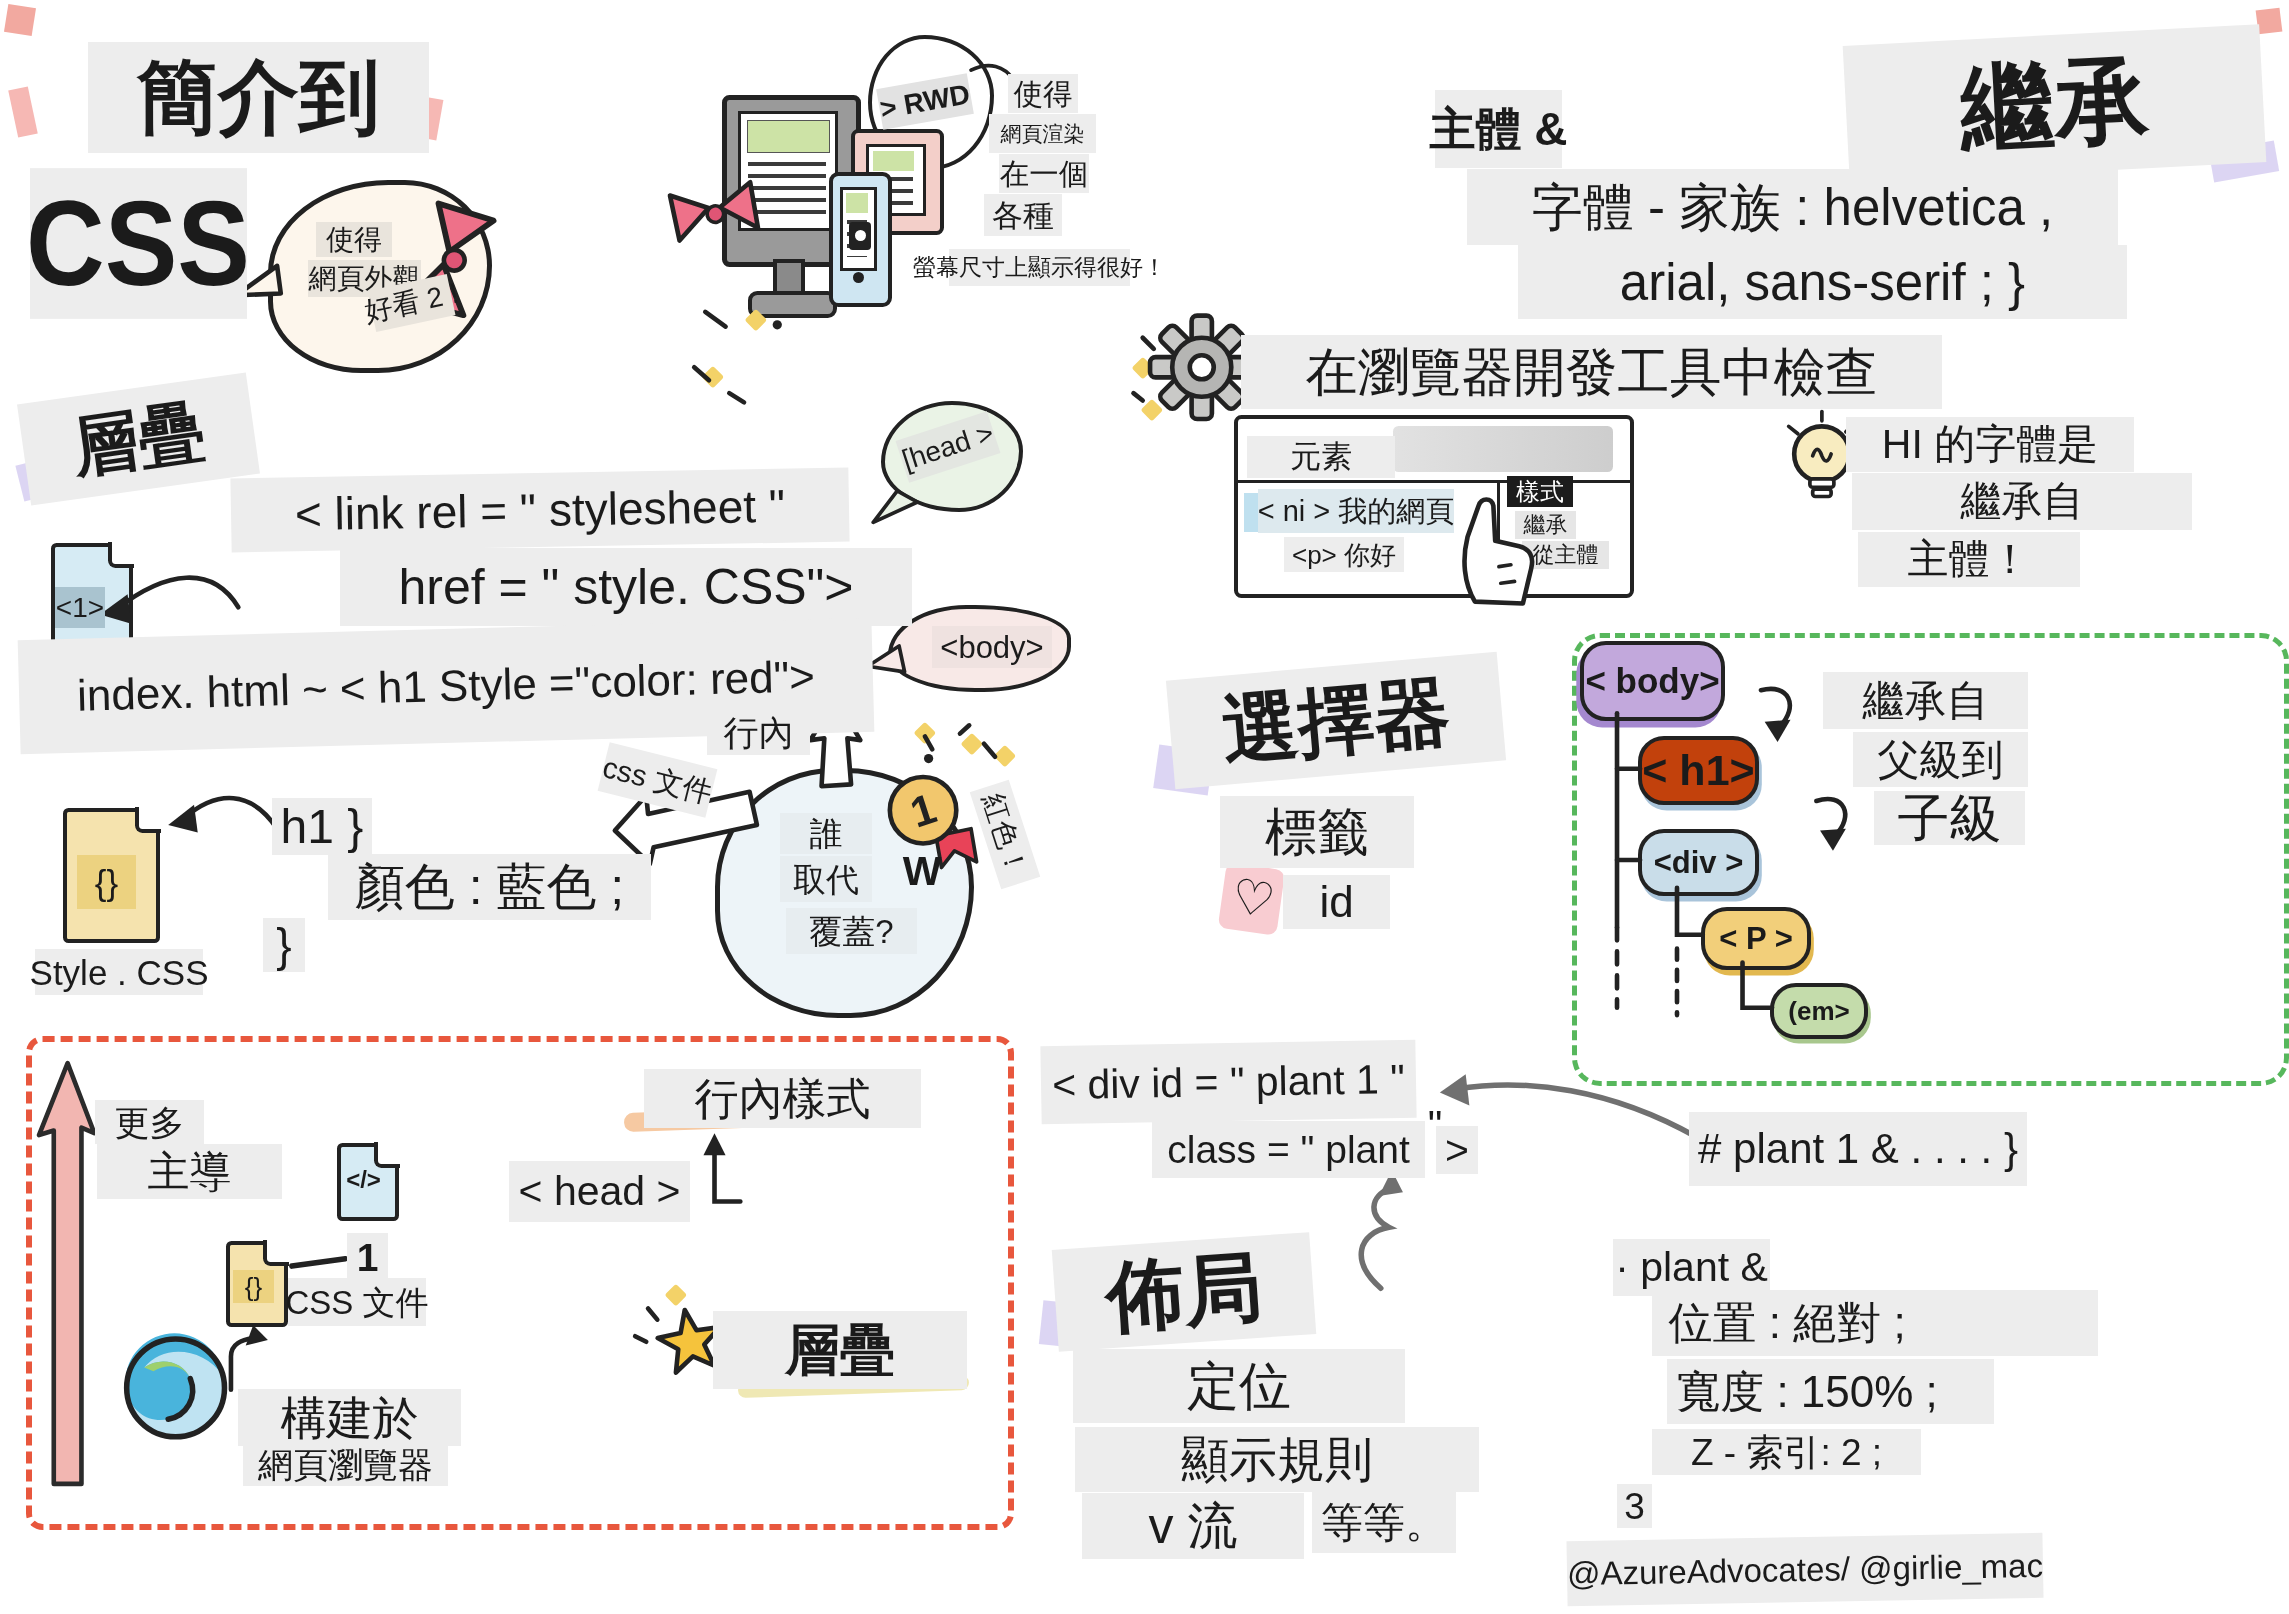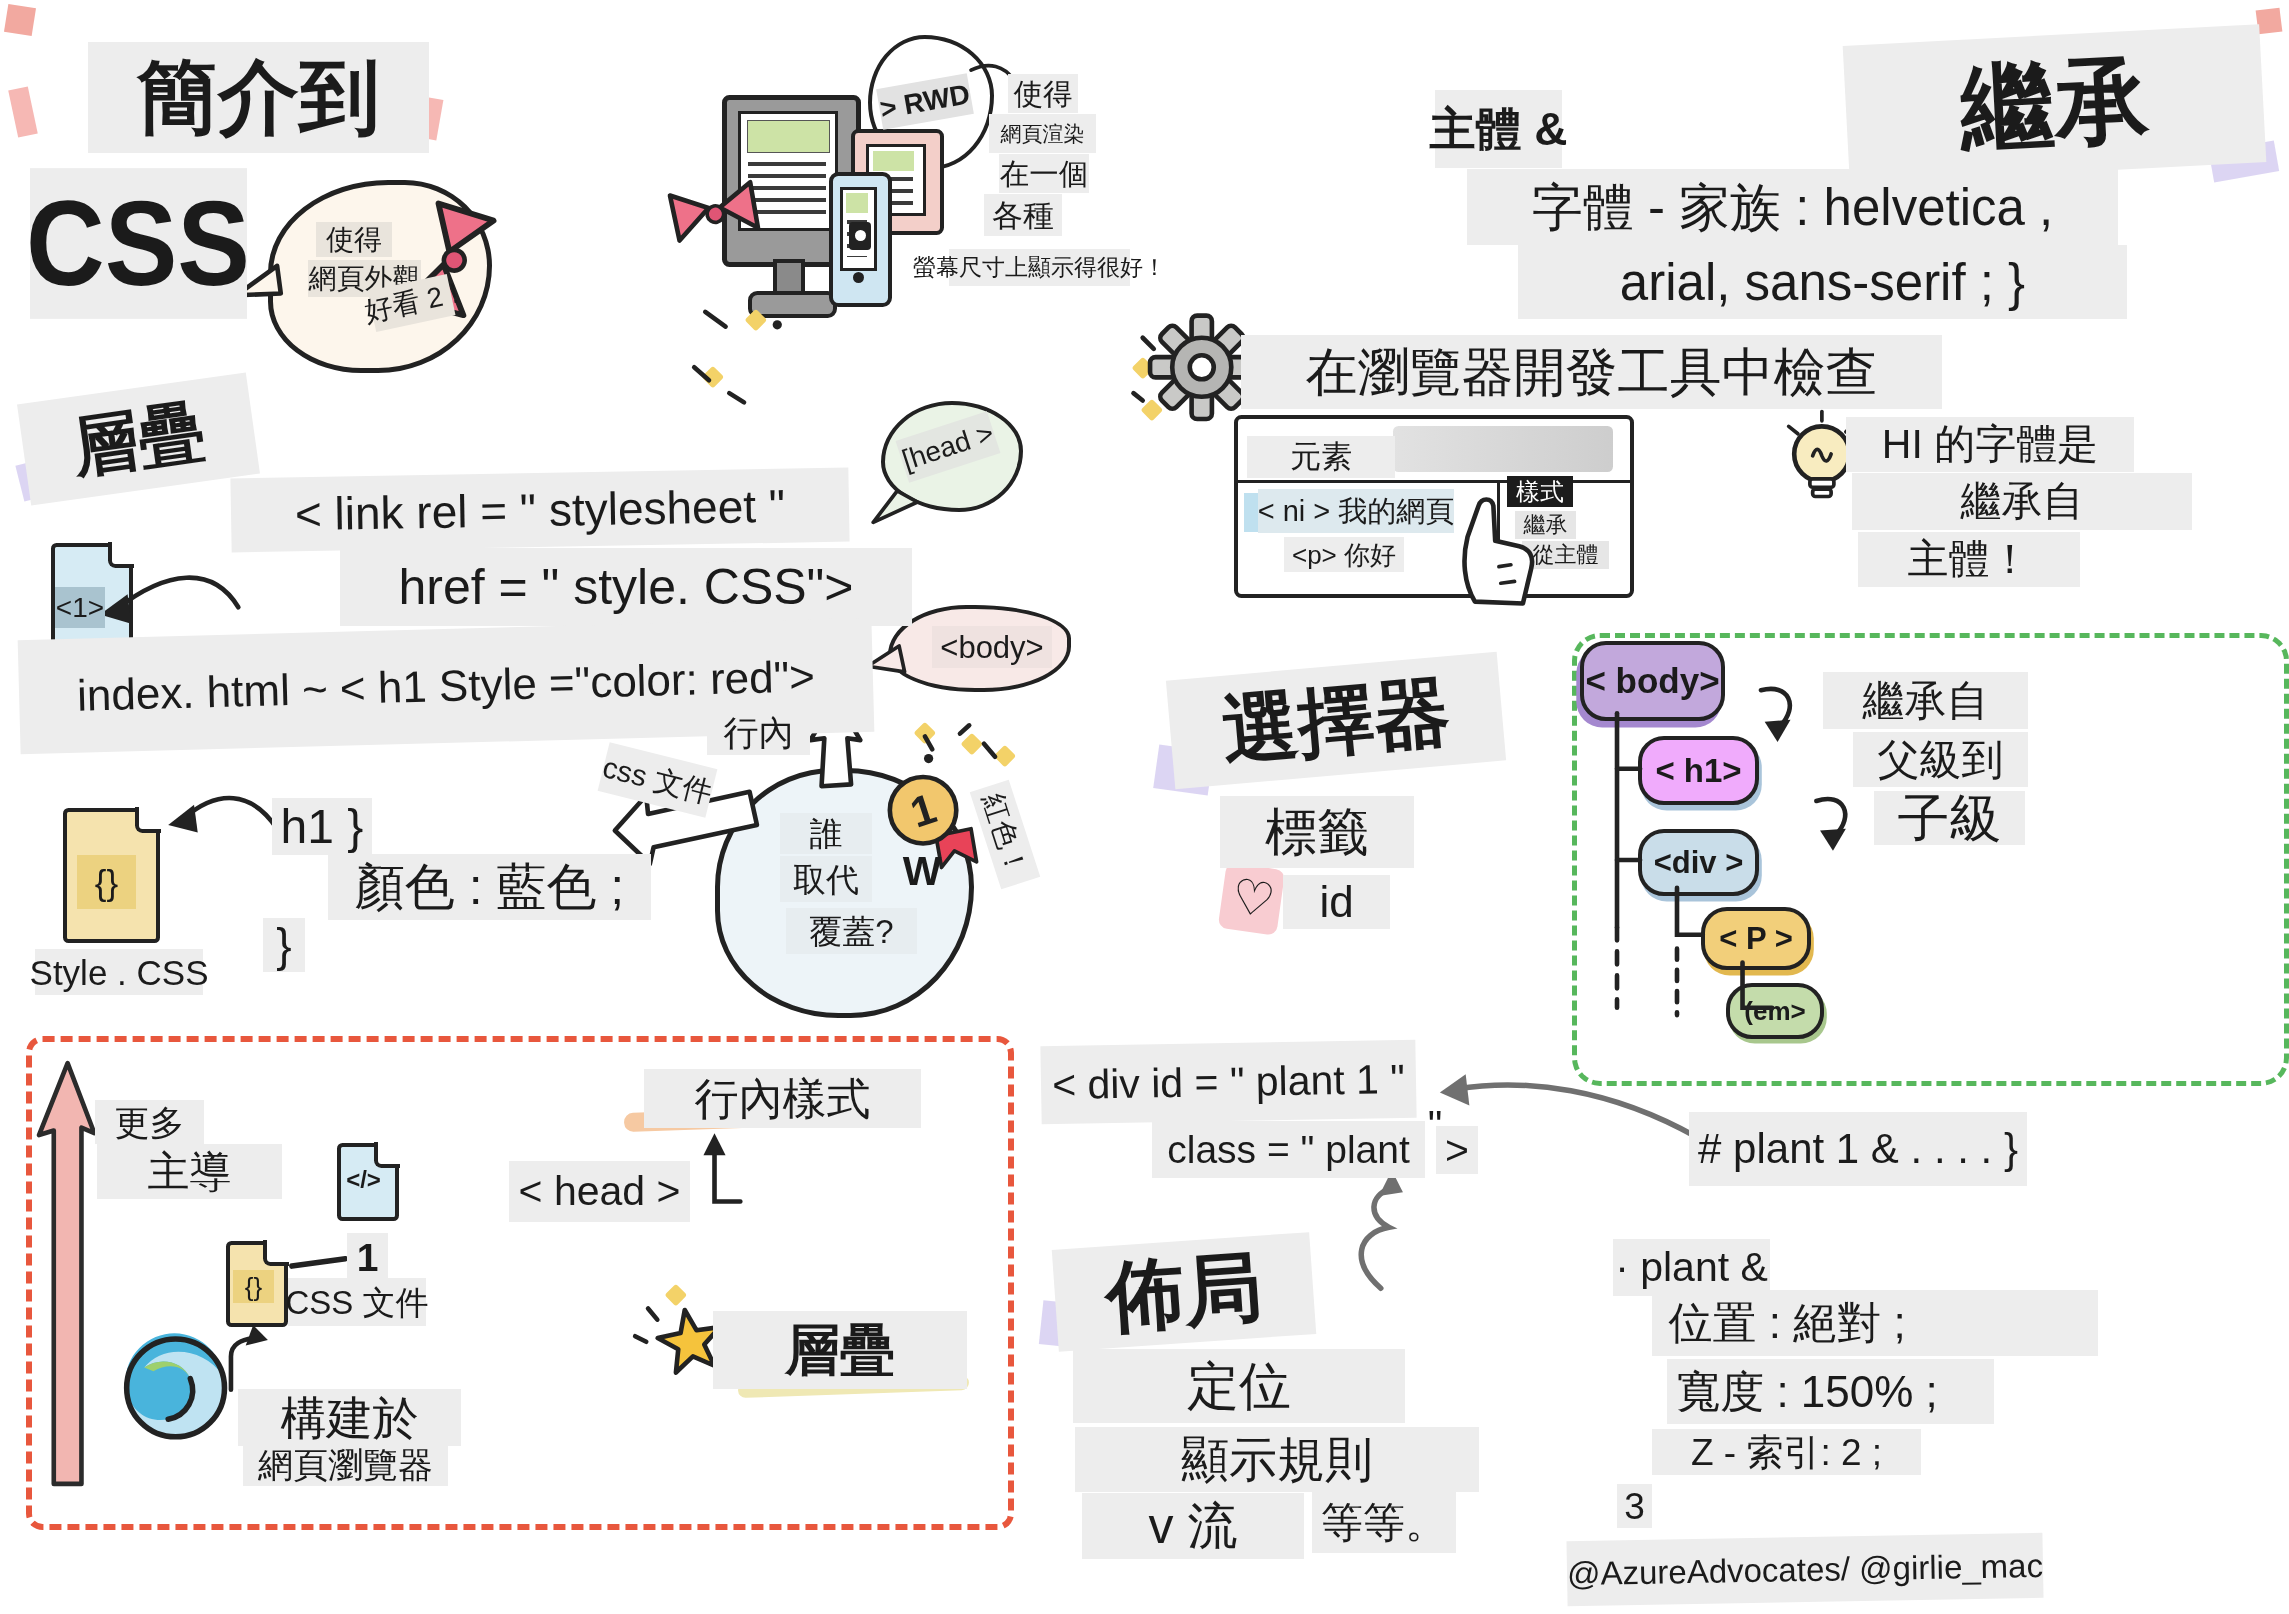--- a/index.html
+++ b/index.html
@@ -91,24 +91,24 @@
     <span class="fold"></span>
   </div>
   <div class="file" style="left:337px;top:1143px;width:54px;height:70px;background:#d6ebf4;">
     <span class="fold"></span>
   </div>
   <div class="file" style="left:226px;top:1241px;width:54px;height:78px;background:#f5e3ae;">
     <span class="fold"></span>
   </div>
 
   <div class="pill" style="left:1580px;top:641px;width:137px;height:72px;background:#c2a8dc;font-size:35px;box-shadow:-3.7px 6.5px 0 #a488cf;">&lt; body&gt;</div>
-  <div class="pill" style="left:1638px;top:736px;width:113px;height:61px;background:#f0abfc;font-size:33px;box-shadow:2.8px 5.5px 0 #a9c4da;">&lt; h1&gt;</div>
+  <div class="pill" style="left:1638px;top:736px;width:113px;height:61px;background:#c2410c;font-size:43px;box-shadow:2.8px 5.5px 0 #a9c4da;">&lt; h1&gt;</div>
   <div class="pill" style="left:1638px;top:829px;width:113px;height:59px;background:#c9dde9;font-size:31px;box-shadow:2.8px 5.5px 0 #a9c4da;">&lt;div &gt;</div>
   <div class="pill" style="left:1701px;top:907px;width:102px;height:55px;background:#f2cf7a;font-size:31px;box-shadow:2.8px 5.5px 0 #e2b84f;">&lt; P &gt;</div>
-  <div class="pill" style="left:1726px;top:983px;width:90px;height:48px;background:#c4dcab;font-size:26px;box-shadow:2.8px 4.6px 0 #a8c78d;">(em&gt;</div>
+  <div class="pill" style="left:1770px;top:983px;width:90px;height:48px;background:#c4dcab;font-size:26px;box-shadow:2.8px 4.6px 0 #a8c78d;">(em&gt;</div>
 
   <div class="abs" style="left:1222px;top:866px;width:59px;height:66px;background:#f8ccd1;border-radius:9.2px;transform:rotate(8deg);"></div>
 
   <div class="dia" style="left:748px;top:312px;"></div>
   <div class="dia" style="left:705px;top:369px;"></div>
   <div class="dia" style="left:1135px;top:360px;"></div>
   <div class="dia" style="left:1144px;top:402px;"></div>
   <div class="dia" style="left:917px;top:725px;"></div>
   <div class="dia" style="left:964px;top:736px;"></div>
   <div class="dia" style="left:997px;top:748px;"></div>

